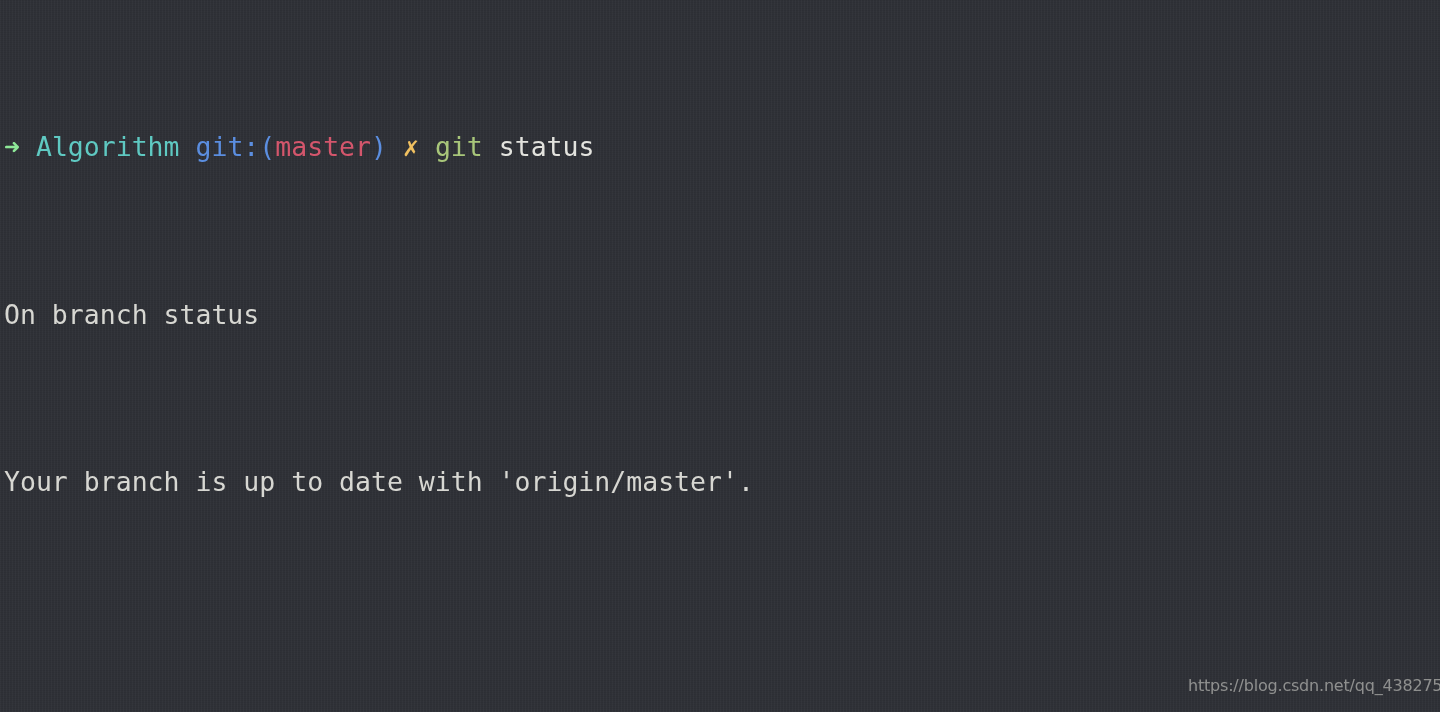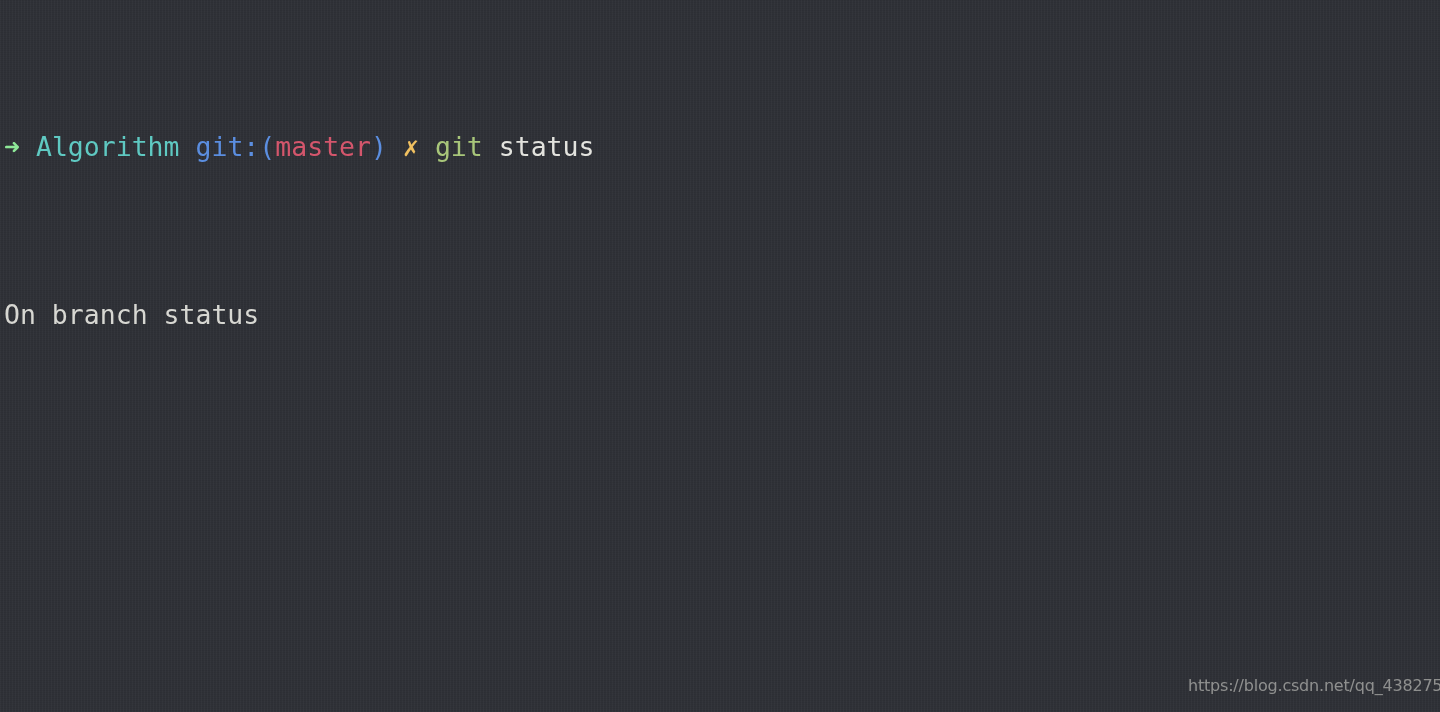--- a/index.html
+++ b/index.html
@@ -71,20 +71,21 @@
 <body>
 
 <div id="terminal">
 
   <div id="screen">
 
     <div class="line"><span class="c-arrow">➜</span><span class="c-plain"> </span><span class="c-dir">Algorithm</span><span class="c-plain"> </span><span class="c-git">git:</span><span class="c-git">(</span><span class="c-branch">master</span><span class="c-git">)</span><span class="c-plain"> </span><span class="c-x">✗</span><span class="c-plain"> </span><span class="c-cmd">git</span><span class="c-plain"> </span><span class="c-args">status</span></div>
 
     <div class="line">On branch status</div>
 
+    <div class="line">Your branch is up to date with 'origin/master'.</div>
 
     <div class="line blank"></div>
 
     
 
     
 
     
 
     

